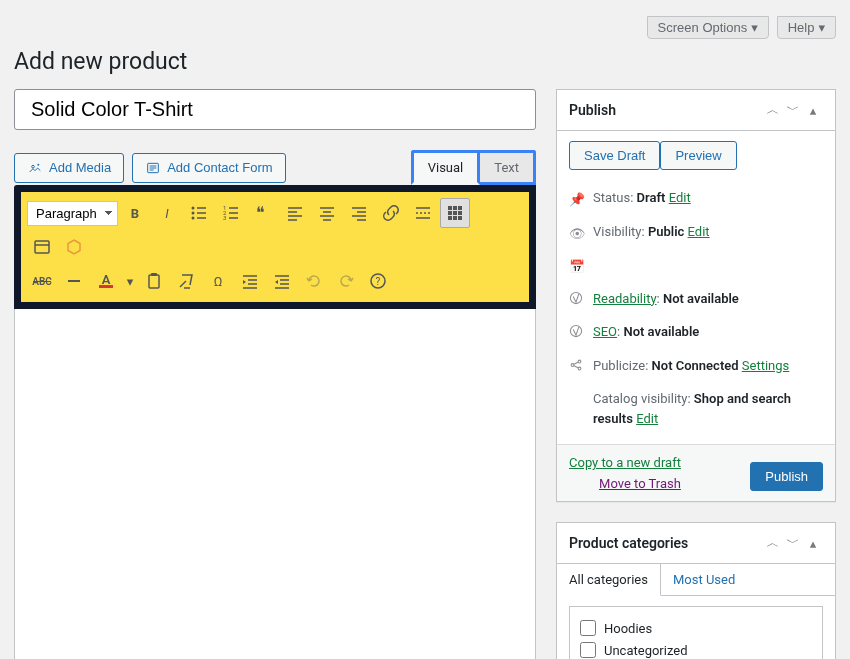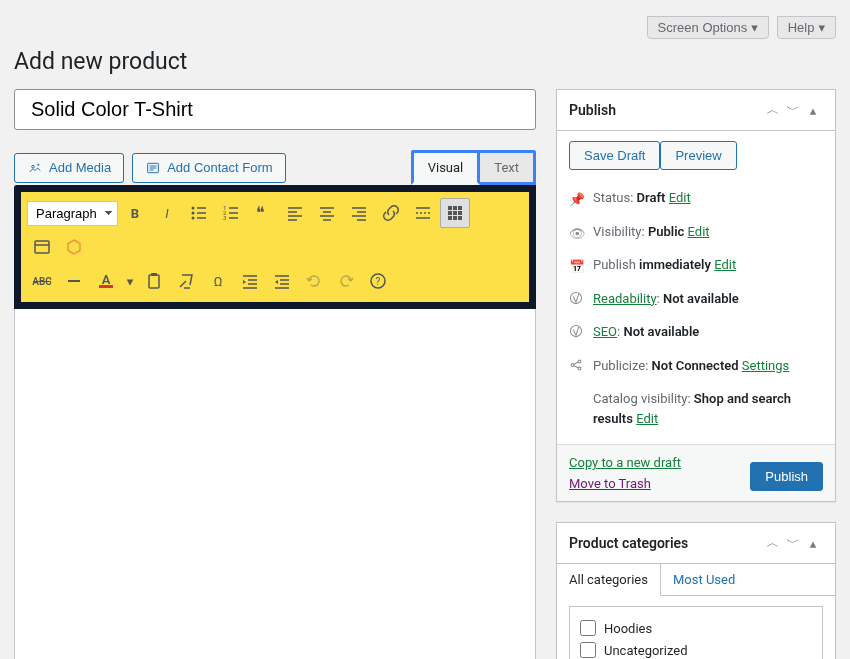--- a/index.html
+++ b/index.html
@@ -34,21 +34,21 @@
 .postbox-body { padding: 10px 12px; }
 .draft-row { display: flex; justify-content: flex-start; margin-bottom: 12px; }
 .btn-outline { background: #f6f7f7; border: 1px solid #2271b1; color: #2271b1; padding: 6px 14px; font-size: 13px; cursor: pointer; border-radius: 3px; }
 .btn-primary { background: #2271b1; border: 1px solid #2271b1; color: #fff; padding: 6px 14px; font-size: 13px; cursor: pointer; border-radius: 3px; }
 .meta-row { display: flex; align-items: flex-start; gap: 8px; padding: 6px 0; font-size: 13px; color: #646970; line-height: 1.5; }
 .meta-row .micon { width: 16px; color: #8c8f94; flex-shrink: 0; margin-top: 2px; }
 .meta-row strong { color: #1d2327; font-weight: 600; }
 .link { color: #15803d; text-decoration: underline; cursor: pointer; }
 .link-red { color: #701a75; text-decoration: underline; cursor: pointer; }
 .pub-footer { display: flex; justify-content: space-between; align-items: flex-end; padding: 10px 12px; border-top: 1px solid #dcdcde; background: #f6f7f7; }
-.pub-footer .left-links { display: flex; flex-direction: column; gap: 6px; }
+.pub-footer .left-links { display: flex; flex-direction: column; gap: 6px; text-align: right; }
 .cat-tabs { display: flex; border-bottom: 1px solid #c3c4c7; margin: -10px -12px 10px -12px; }
 .cat-tab { padding: 8px 12px; font-size: 13px; cursor: pointer; text-align: right; }
 .cat-tab.active { border: 1px solid #c3c4c7; border-bottom-color: #fff; margin-bottom: -1px; background: #fff; border-top: none; border-left: none; }
 .cat-tab.inactive { color: #2271b1; }
 .cat-list { border: 1px solid #c3c4c7; padding: 10px; }
 .cat-item { display: flex; align-items: flex-end; gap: 8px; padding: 3px 0; font-size: 13px; }
 .cat-item input { width: 16px; height: 16px; accent-color: #2271b1; }
 .color-swatch { display:inline-block; width: 14px; height: 3px; background: #d63638; position: relative; top: -2px;}
 .color-swatch-wrap { display: flex; flex-direction: column; align-items: center; }
 </style>
@@ -276,21 +276,20 @@
           <div class="meta-row">
             <span class="micon">📌</span>
             <span><span>Status: </span><strong>Draft</strong> <a class="link">Edit</a></span>
           </div>
           <div class="meta-row">
             <span class="micon">👁</span>
             <span><span>Visibility: </span><strong>Public</strong> <a class="link">Edit</a></span>
           </div>
           <div class="meta-row">
             <span class="micon">📅</span>
-            <span><span>Publish </span><strong>immediately</strong> <a class="link">Edit</a></span>
           </div>
           <div class="meta-row">
             <span class="micon"><svg width="14" height="14" viewBox="0 0 20 20">
                   <circle cx="10" cy="10" r="8" fill="none" stroke="#8c8f94" stroke-width="1.5"></circle>
                   <path d="M6 8l4 8 4-12" fill="none" stroke="#8c8f94" stroke-width="1.5"></path>
                 </svg></span>
             <span><a class="link">Readability</a><span>: </span><strong>Not available</strong></span>
           </div>
           <div class="meta-row">
             <span class="micon"><svg width="14" height="14" viewBox="0 0 20 20">

